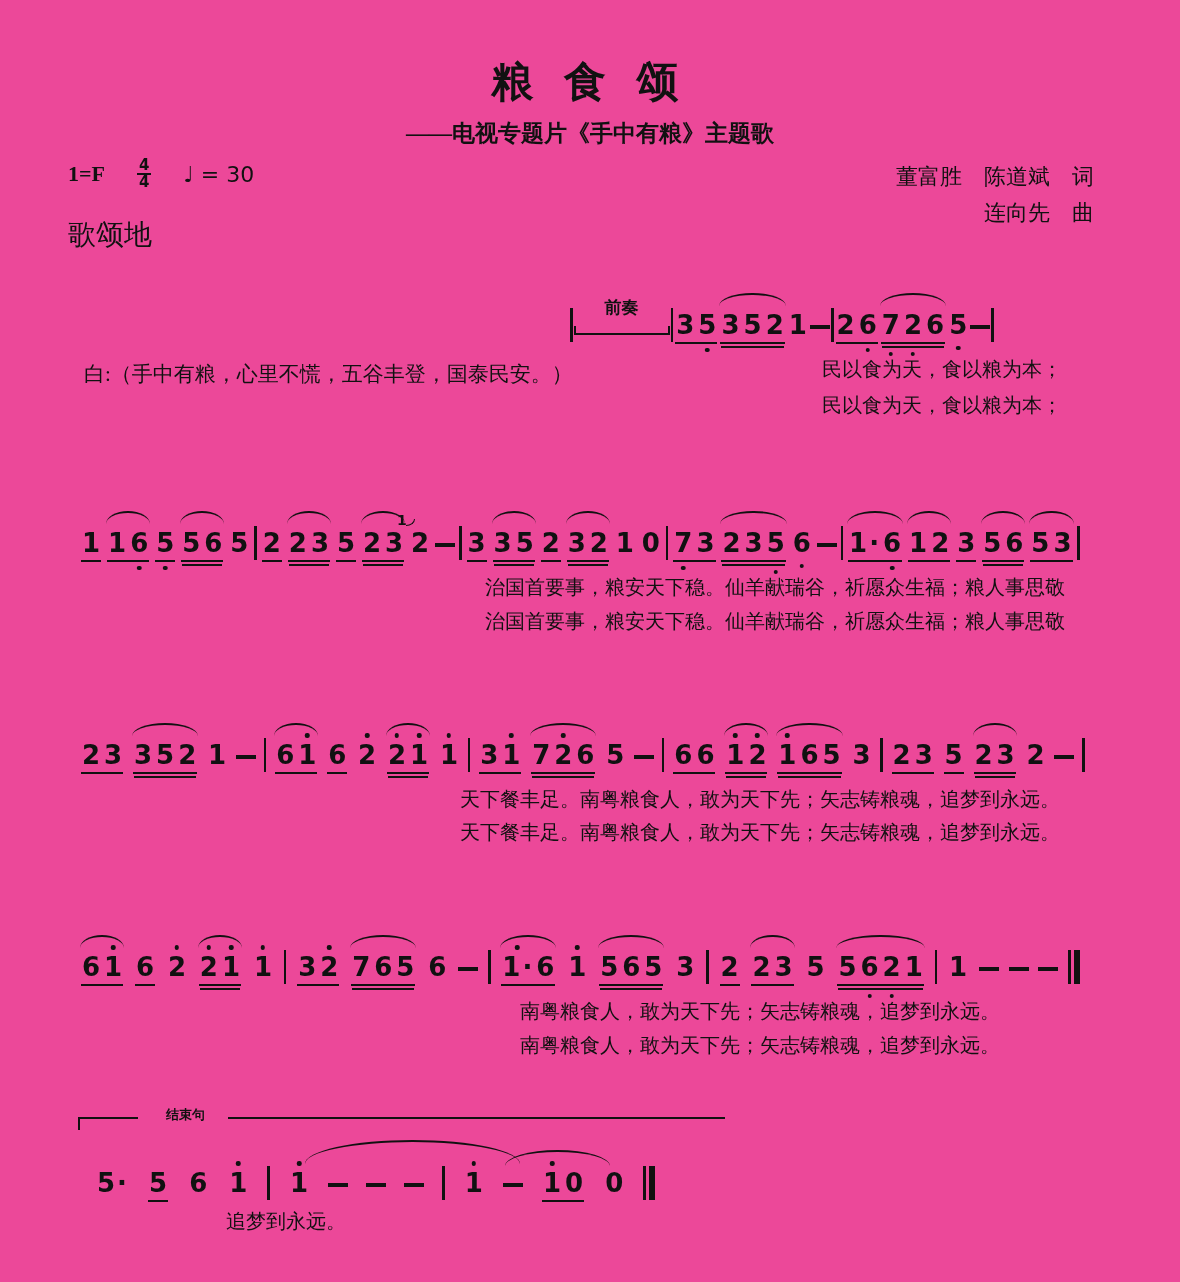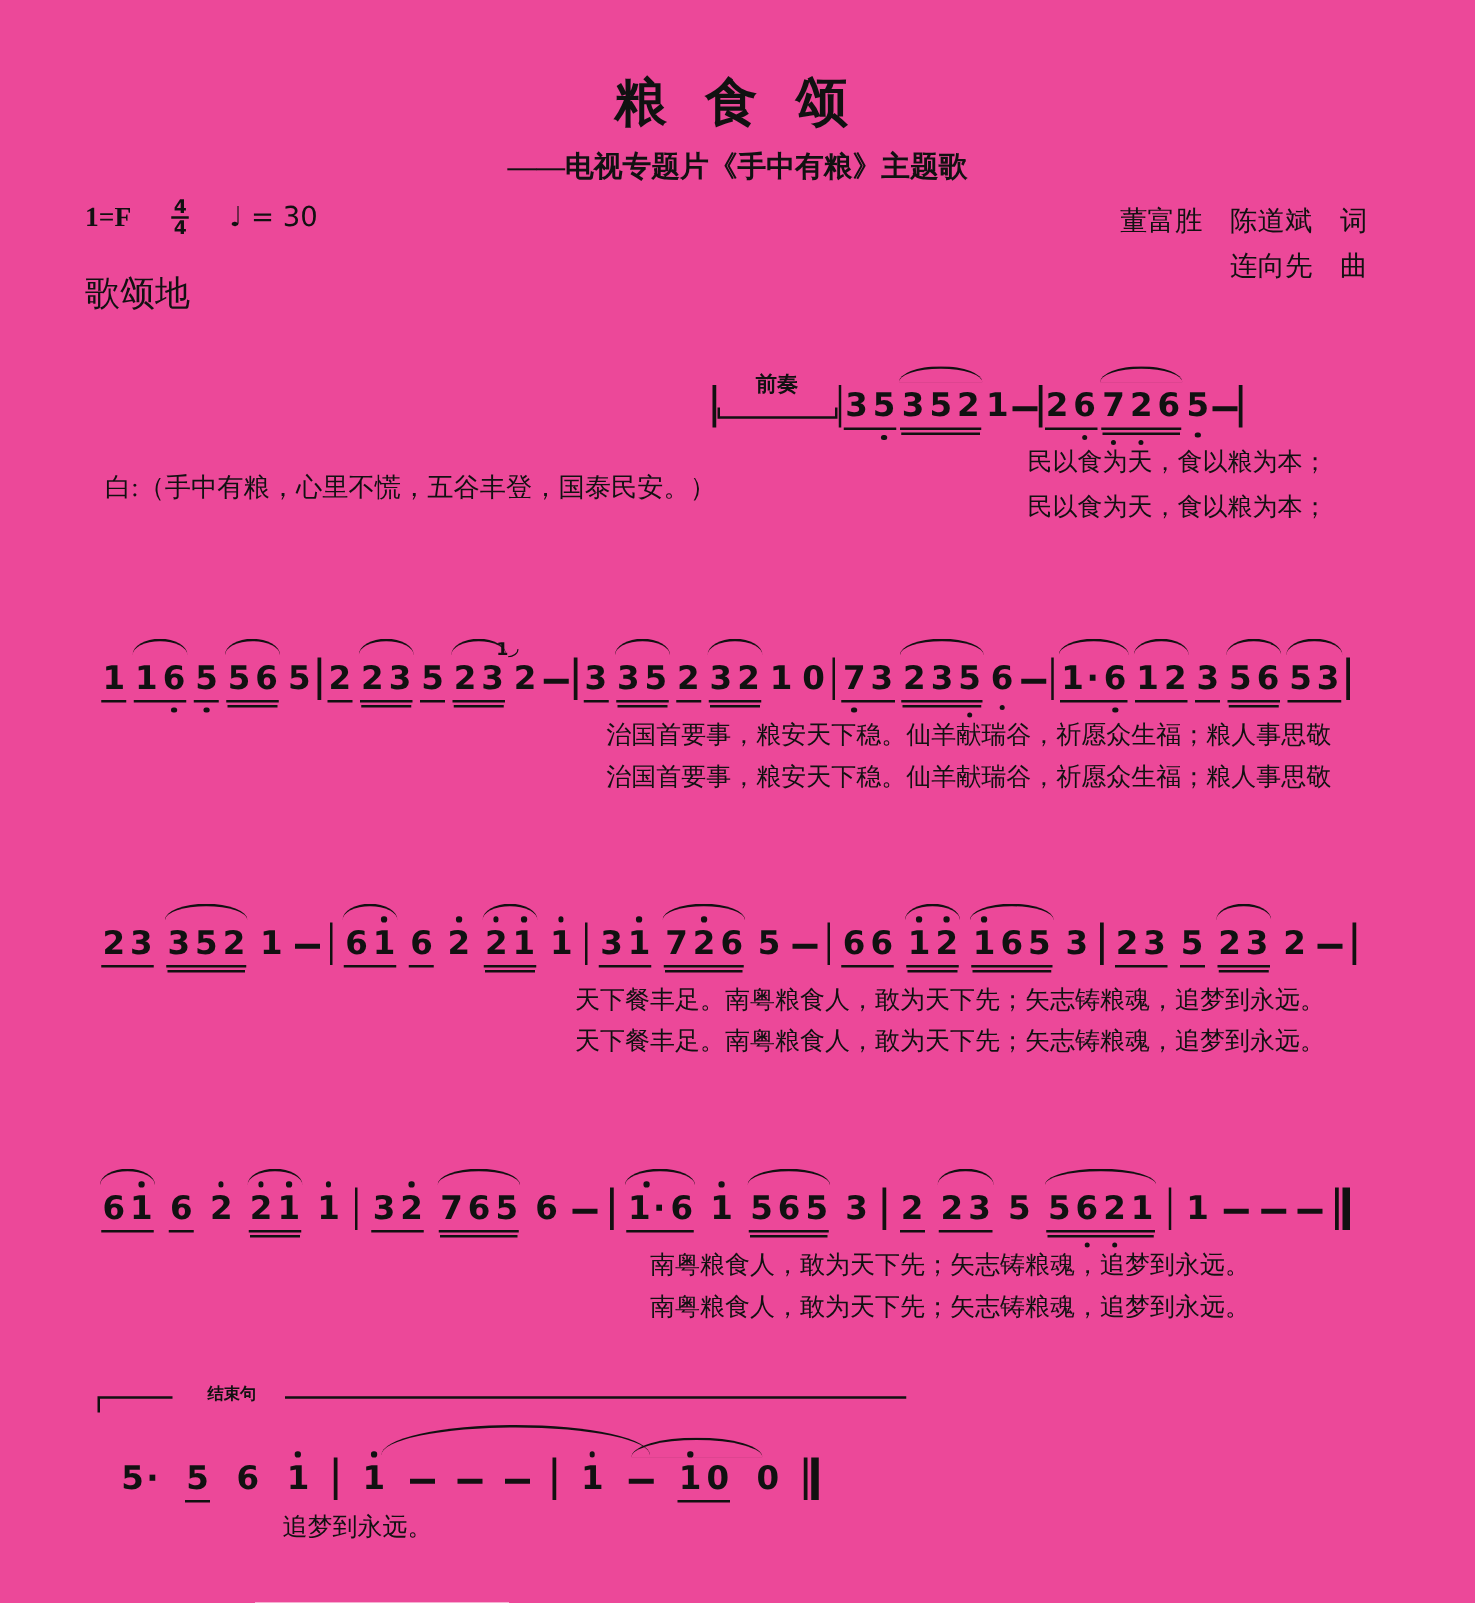--- a/index.html
+++ b/index.html
@@ -12,21 +12,21 @@
   .meta-left{position:absolute;left:68px;top:158px;font-size:22px;display:flex;
              align-items:center;gap:32px;font-weight:bold;}
   .frac{display:inline-flex;flex-direction:column;text-align:center;font-size:15px;
         line-height:15px;font-weight:bold;font-family:"DejaVu Sans",sans-serif;}
   .frac .top{border-bottom:2px solid #111;padding:0 2px;}
   .tempo{font-family:"DejaVu Sans",sans-serif;font-weight:normal;}
   .expression{position:absolute;left:68px;top:200px;font-size:28px;margin-top:16px;}
   .credit{position:absolute;right:86px;font-size:22px;text-align:left;white-space:nowrap;}
   .credit1{top:162px;}
   .credit2{top:198px;}
-  .spoken{position:absolute;left:84px;top:376px;font-size:21px;white-space:nowrap;}
+  .spoken{position:absolute;left:84px;top:360px;font-size:21px;white-space:nowrap;}
 
   .mline{position:absolute;display:flex;justify-content:space-between;
          align-items:flex-end;height:30px;}
   .grp{position:relative;}
   .grp .notes{display:flex;position:relative;}
   .grp.u1 .notes::before,.grp.u2 .notes::before{content:"";position:absolute;left:1px;
          right:1px;bottom:-4px;height:2px;background:#111;}
   .grp.u2 .notes::after{content:"";position:absolute;left:2px;right:2px;bottom:-8px;
          height:2px;background:#111;}
   .note{display:flex;position:relative;padding:0 1px;}

